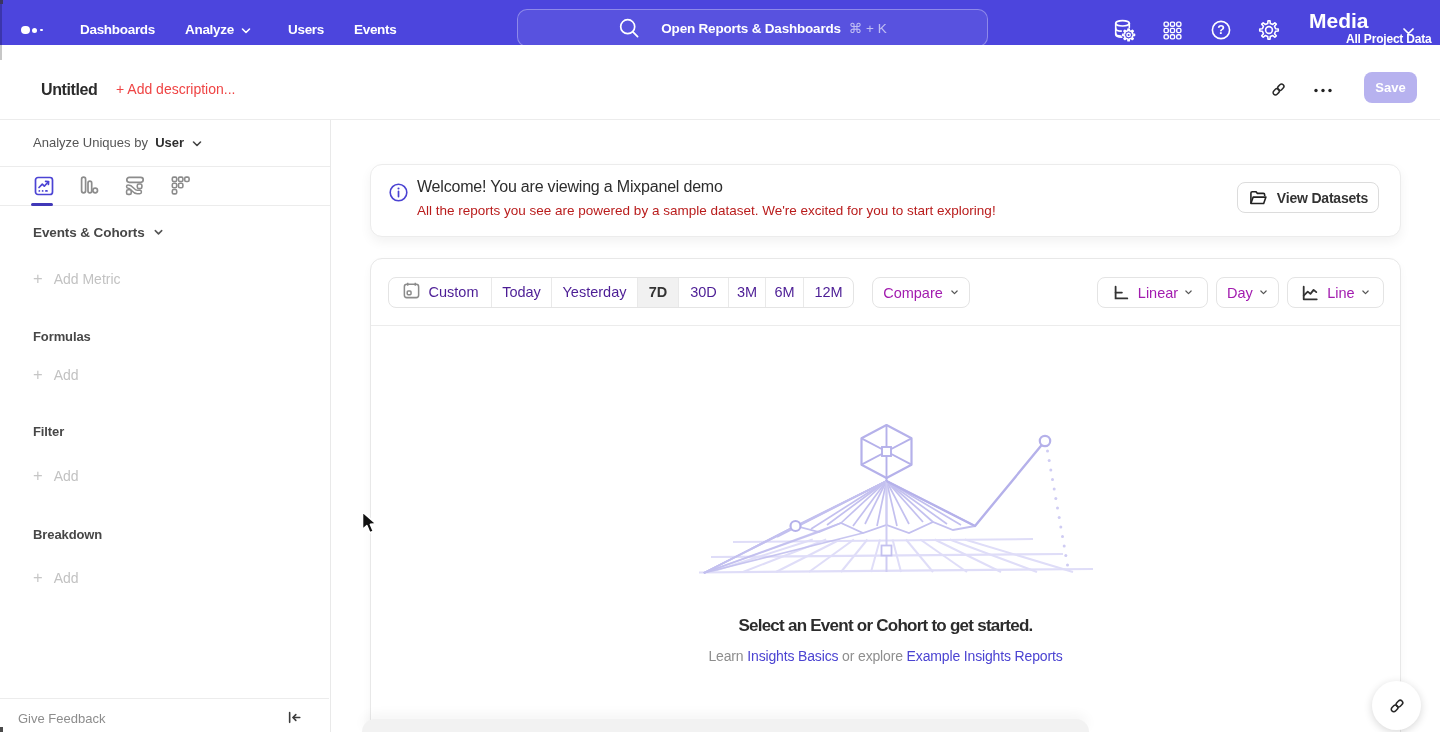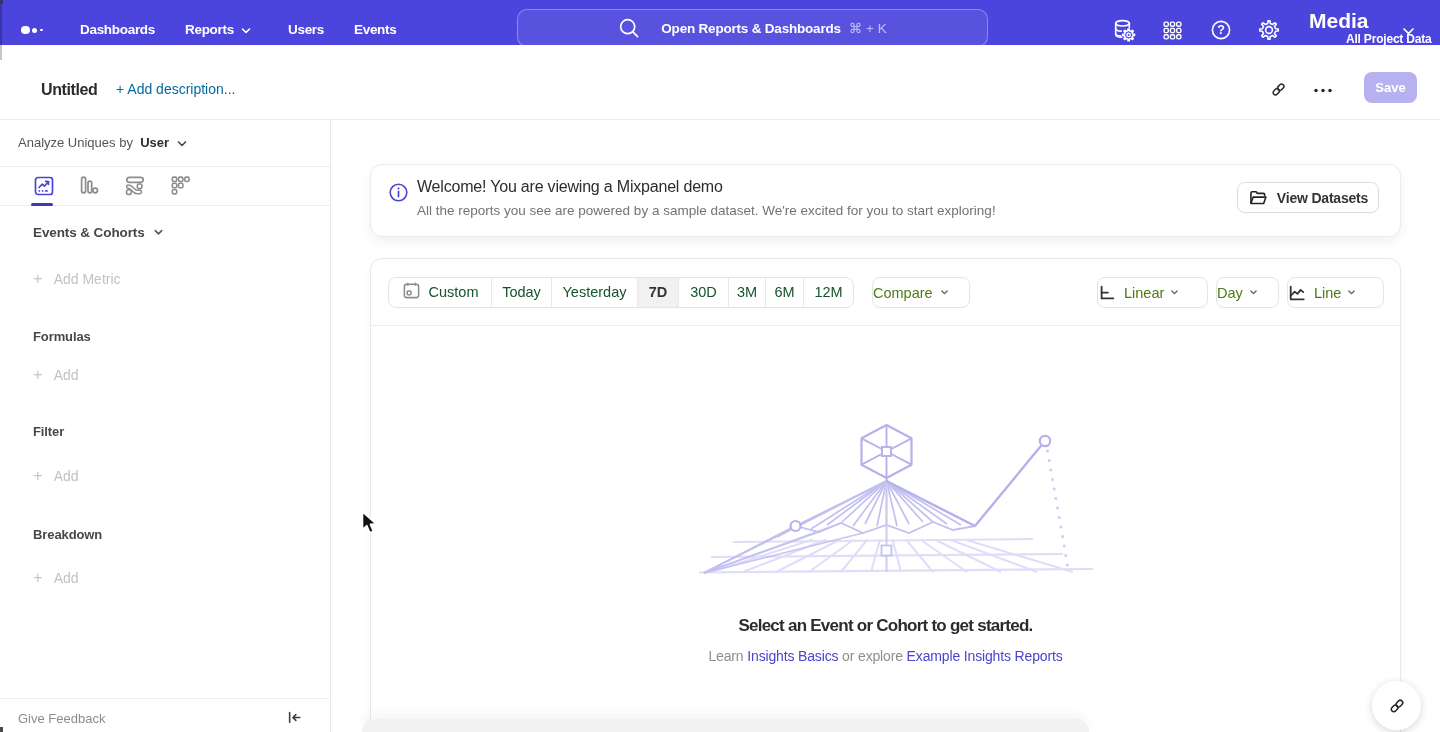--- a/index.html
+++ b/index.html
@@ -15,66 +15,66 @@
 .searchbox { position:absolute; left:517px; top:9px; width:471px; height:38px; border-radius:10px; background:rgba(255,255,255,0.07); border:1px solid rgba(255,255,255,0.32); display:flex; align-items:center; justify-content:center; color:#fff; font-size:15px; padding-right:0; }
 .searchbox .ph { font-weight:700; margin:0 8px 0 20px; font-size:13.5px; letter-spacing:-0.2px; }
 .searchbox .kbd { color:rgba(255,255,255,0.62); font-size:13.5px; }
 .navicon { position:absolute; top:0; height:60px; display:flex; align-items:center; justify-content:center; }
 .mediabox { position:absolute; left:1309px; top:11px; color:#fff; }
 .mediabox .t1 { font-size:21px; font-weight:700; line-height:19px; }
 .mediabox .t2 { font-size:12px; font-weight:700; line-height:18px; letter-spacing:-0.2px;margin-left:37px; }
 
 .header { position:absolute; left:0; top:60px; width:1440px; height:60px; background:#fff; border-bottom:1px solid #ececec; }
 .untitled { position:absolute; left:41px; top:0; height:59px; line-height:59px; font-size:16px; font-weight:700; color:#2b2b2b; letter-spacing:-0.4px; }
-.adddesc { position:absolute; left:116px; top:0; height:59px; line-height:59px; font-size:14px; color:#0369a1; }
+.adddesc { position:absolute; left:116px; top:0; height:59px; line-height:59px; font-size:14px; color:#ef4444; }
 .hicon { position:absolute; top:0; height:59px; display:flex; align-items:center; }
 .savebtn { position:absolute; left:1364px; top:12px; width:53px; height:31px; background:#b7b2ef; border-radius:8px; color:#fff; font-size:13px; font-weight:700; text-align:center; line-height:31px; }
 
 .sidebar { position:absolute; left:0; top:120px; width:331px; height:612px; background:#fff; border-right:1px solid #e9e9e9; }
-.sb-row1 { position:absolute; left:0; top:0; width:330px; height:47px; border-bottom:1px solid #ececec; line-height:46px; padding-left:18px; font-size:13px; color:#555; }
+.sb-row1 { position:absolute; left:0; top:0; width:330px; height:47px; border-bottom:1px solid #ececec; line-height:46px; padding-left:33px; font-size:13px; color:#555; }
 .sb-row1 b { color:#2d2d2d; font-weight:700; }
 .sb-tabs { position:absolute; left:0; top:47px; width:330px; height:39px; border-bottom:1px solid #ececec; }
 .sb-tab { position:absolute; top:8px; width:22px; height:22px; }
 .sb-underline { position:absolute; left:31px; top:82.5px; width:22px; height:3.4px; background:#4038b8; border-radius:2px; }
 .sb-label { position:absolute; left:33px; font-size:13px; font-weight:700; color:#474747; letter-spacing:-0.1px; }
 .sb-add { position:absolute; left:33px; font-size:14px; color:#c2c2c2; }
 .sb-add .plus { font-size:16.5px; margin-right:11px; color:#c6c6c6; }
 .feedback { position:absolute; left:0; top:578px; width:329px; height:34px; border-top:1px solid #ececec; background:#fff;text-align:right; }
 .feedback span { position:absolute; left:18px; top:0; line-height:40px; font-size:13px; color:#8d8d8d; }
 
 .main { position:absolute; left:331px; top:120px; width:1109px; height:612px; background:#fff; }
 .banner { position:absolute; left:39px; top:44px; width:1031px; height:73px; background:#fff; border:1px solid #ececec; border-radius:12px; box-shadow:0 5px 12px rgba(0,0,0,0.055); }
 .banner .tt { position:absolute; left:46px; top:13px; font-size:16px; font-weight:400; color:#2d2d2d; letter-spacing:-0.2px; }
-.banner .st { position:absolute; left:46px; top:38px; font-size:13.5px; color:#737373; }
+.banner .st { position:absolute; left:46px; top:38px; font-size:13.5px; color:#b91c1c; }
 .viewds { position:absolute; left:866px; top:17px; width:142px; height:31px; border:1px solid #dcdcdc; border-radius:8px; background:#fff; display:flex; align-items:center; justify-content:center; font-size:14px; font-weight:700; color:#333; letter-spacing:-0.2px; }
 .card { position:absolute; left:39px; top:138px; width:1031px; height:560px; background:#fff; border:1px solid #e8e8e8; border-radius:12px; box-shadow:0 4px 10px rgba(0,0,0,0.035); }
 .ctrl-row { position:absolute; left:0; top:0; width:1029px; height:67px; border-bottom:1px solid #ececec; }
 .seg { position:absolute; left:17px; top:18px; height:31px; display:flex; border:1px solid #e4e4e4; border-radius:8px; overflow:hidden; background:#fff; }
-.seg .s { height:29px; line-height:29px; text-align:center; font-size:14.5px; color:#14532d; border-right:1px solid #e9e9e9; }
+.seg .s { height:29px; line-height:29px; text-align:center; font-size:14.5px; color:#4c1d95; border-right:1px solid #e9e9e9; }
 .seg .s:last-child { border-right:none; }
 .seg .sel { background:#f1f1f1; color:#333; font-weight:700; }
-.btn { position:absolute; top:18px; height:31px; border:1px solid #e4e4e4; border-radius:8px; background:#fff; display:flex; align-items:center; font-size:14.5px; color:#4d7c0f; font-weight:400; }
+.btn { position:absolute; top:18px; height:31px; border:1px solid #e4e4e4; border-radius:8px; background:#fff; display:flex; align-items:center; justify-content:center; font-size:14.5px; color:#a21caf; font-weight:400; }
 .chev { display:inline-block; width:9px; height:9px; }
 .emptytitle { position:absolute; left:0; top:357px; width:1029px; text-align:center; font-size:17px; font-weight:700; color:#2c2c2c; letter-spacing:-0.75px; }
 .emptylinks { position:absolute; left:0; top:389px; width:1029px; text-align:center; font-size:14px; color:#8e8e8e; letter-spacing:-0.15px; }
 .emptylinks .lk { color:#4b43d2; }
 .bottomband { position:absolute; left:31px; top:599px; width:727px; height:13px; background:#f2f2f2; border-radius:18px 18px 0 0; box-shadow:0 -5px 12px rgba(0,0,0,0.045); }
 .fab { position:absolute; left:1041px; top:561px; width:49px; height:49px; background:#fff; border-radius:50%; box-shadow:0 2px 8px rgba(0,0,0,0.16); display:flex; align-items:center; justify-content:center; }
 </style>
 </head>
 <body>
 
 <div class="topnav">
   <div class="edgeL"></div>
     <div class="corner"></div>
   <div class="logo-dot" style="left:21px; top:25.6px; width:8.6px; height:8.6px;"></div>
   <div class="logo-dot" style="left:31.9px; top:27.5px; width:5px; height:5px;"></div>
   <div class="logo-dot" style="left:40.2px; top:28.9px; width:2.4px; height:2.4px;"></div>
   <div class="navitem" style="left:80px;">Dashboards</div>
-  <div class="navitem" style="left:185px;">Reports</div>
+  <div class="navitem" style="left:185px;">Analyze</div>
   <svg class="abs" style="left:240px; top:25px;" width="12" height="12" viewBox="0 0 12 12">
       <polyline points="2.5,4 6,7.5 9.5,4" fill="none" stroke="#fff" stroke-width="1.6" stroke-linecap="round" stroke-linejoin="round"></polyline>
     </svg>
   <div class="navitem" style="left:288px;">Users</div>
   <div class="navitem" style="left:354px;">Events</div>
   <div class="searchbox">
     <svg width="23" height="23" viewBox="0 0 23 23">
         <circle cx="9.7" cy="9.7" r="7" fill="none" stroke="#fff" stroke-width="1.7"></circle>
         <line x1="14.9" y1="14.9" x2="19.6" y2="19.6" stroke="#fff" stroke-width="1.7" stroke-linecap="round"></line>
       </svg>

